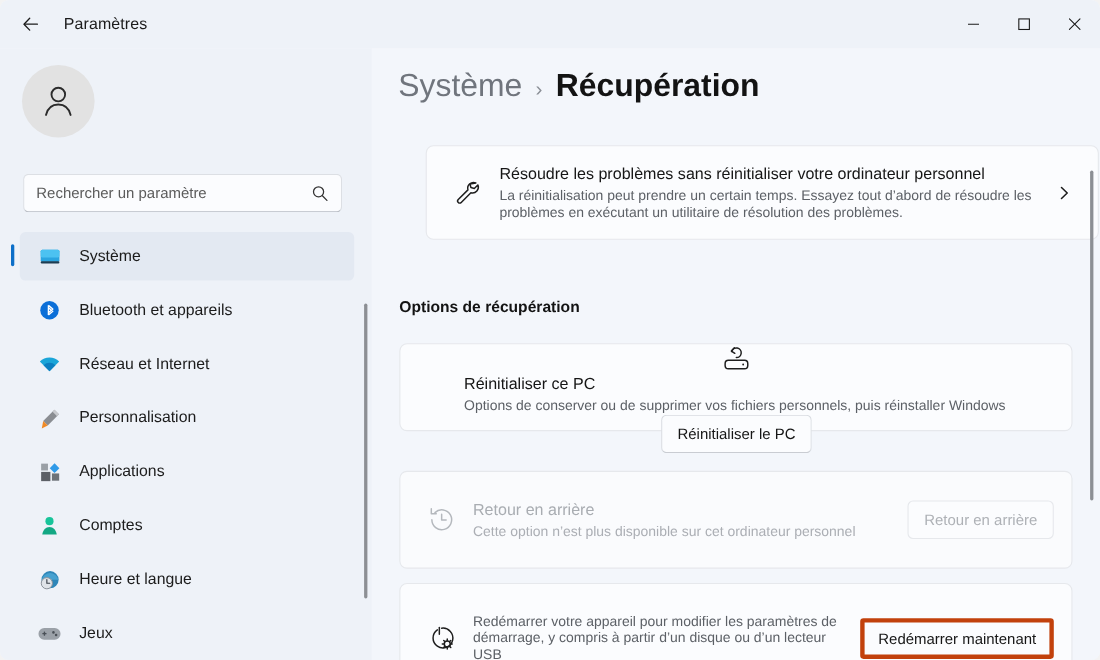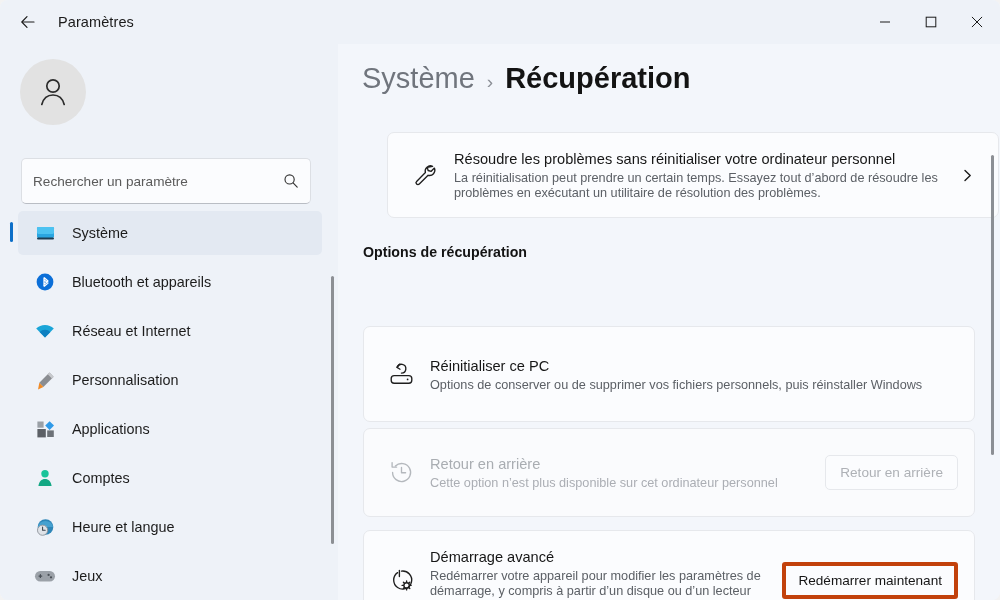--- a/index.html
+++ b/index.html
@@ -51,21 +51,21 @@
   }
   #avatar-wrap {
     position: absolute; top: 15px; left: 20px;
     width: 66px; height: 66px;
     border-radius: 50%;
     background: #e2e2e2;
     display: flex; align-items: center; justify-content: center;
   }
   #search-box {
     position: absolute; top: 114px; left: 21px;
-    width: 290px; height: 46px;
+    width: 290px; height: 35px;
     background: #fbfcfe;
     border: 1px solid #dcdfe4;
     border-bottom: 1.6px solid #b9bdc4;
     border-radius: 5px;
     display: flex; align-items: center;
     padding: 0 11px;
     cursor: text;
   }
   #search-input {
     flex: 1; border: none; outline: none; background: transparent;
@@ -172,21 +172,21 @@
     padding: 7px 12px;
   }
 
   .chev-right {
     width: 30px; flex-shrink: 0;
     display: flex; align-items: center; justify-content: center;
     color: #1b1b1b;
   }
 
   #section-label {
-    position: absolute; left: 25px; top: 200px;
+    position: absolute; left: 25px; top: 228px;
     font-size: 14.2px; font-weight: 600; color: #131313;
   }
 
   #main-scroll-thumb {
     position: absolute; right: 6px; top: 111px;
     width: 3px; height: 300px;
     background: #8c8f94; border-radius: 2px;
     cursor: pointer;
   }
 </style>
@@ -349,33 +349,34 @@
       <div class="chev-right">
         <svg width="15" height="15" viewBox="0 0 15 15" fill="none" stroke="currentColor" stroke-width="1.4" stroke-linecap="round" stroke-linejoin="round">
             <path d="M5 2.5 L10.2 7.5 L5 12.5"></path>
           </svg>
       </div>
     </div>
 
     <div id="section-label">Options de récupération</div>
 
     <div id="options-host">
-        <div class="card" style="top: 282px; height: 96px;">
+        <div class="card" style="top: 268px; height: 80px; flex-direction: column;">
           <div class="card-icon">
             <svg width="27" height="27" viewBox="0 0 27 27" fill="none" stroke="currentColor" stroke-width="1.35" stroke-linecap="round" stroke-linejoin="round">
               <rect x="3.2" y="14.6" width="20.6" height="7.6" rx="3"></rect>
               <circle cx="19.6" cy="18.4" r="0.85" fill="currentColor" stroke="none"></circle>
               <path d="M13.4 12.1 a4.4 4.4 0 1 0-4.2-5.6"></path>
               <path d="M11.6 3.2 L8.9 6.2 L12 8.2"></path>
             </svg>
           </div>
           <div class="card-text">
             <div class="card-title">Réinitialiser ce PC</div>
             <div class="card-desc">Options de conserver ou de supprimer vos fichiers personnels, puis réinstaller Windows</div>
           </div>
+          <button class="action-btn">Réinitialiser le PC</button>
         </div>
         <div class="card disabled" style="top: 384px; height: 89px;">
           <div class="card-icon dim">
             <svg width="27" height="27" viewBox="0 0 27 27" fill="none" stroke="currentColor" stroke-width="1.35" stroke-linecap="round" stroke-linejoin="round">
               <path d="M4.6 13.5 a9 9 0 1 0 2.8-6.5"></path>
               <path d="M4.1 3.6 L4.1 8.1 L8.6 8.1"></path>
               <path d="M13.5 8.4 V13.7 H17.6"></path>
             </svg>
           </div>
           <div class="card-text">
@@ -387,21 +388,20 @@
         <div class="card" style="top: 486px; height: 100px;">
           <div class="card-icon">
             <svg width="27" height="27" viewBox="0 0 27 27" fill="none" stroke="currentColor" stroke-width="1.35" stroke-linecap="round" stroke-linejoin="round">
               <path d="M9.6 5.6 a9 9 0 1 0 3.9-1.5"></path>
               <path d="M11.4 3.4 V9.6"></path>
               <circle cx="18.6" cy="18.4" r="2.7" fill="none"></circle>
               <path d="M18.6 13.9 V15.2 M18.6 21.6 V22.9 M14.1 18.4 H15.4 M21.8 18.4 H23.1 M15.4 15.2 L16.4 16.2 M20.8 20.6 L21.8 21.6 M21.8 15.2 L20.8 16.2 M16.4 20.6 L15.4 21.6"></path>
             </svg>
           </div>
           <div class="card-text">
-            <div class="card-title">Démarrage avancé</div>
             <div class="card-desc">Redémarrer votre appareil pour modifier les paramètres de démarrage, y compris à partir d’un disque ou d’un lecteur USB</div>
           </div>
           <button class="action-btn highlight">Redémarrer maintenant</button>
         </div>
       </div>
 
     <div id="main-scroll-thumb"></div>
   </div>
 </div>
 

